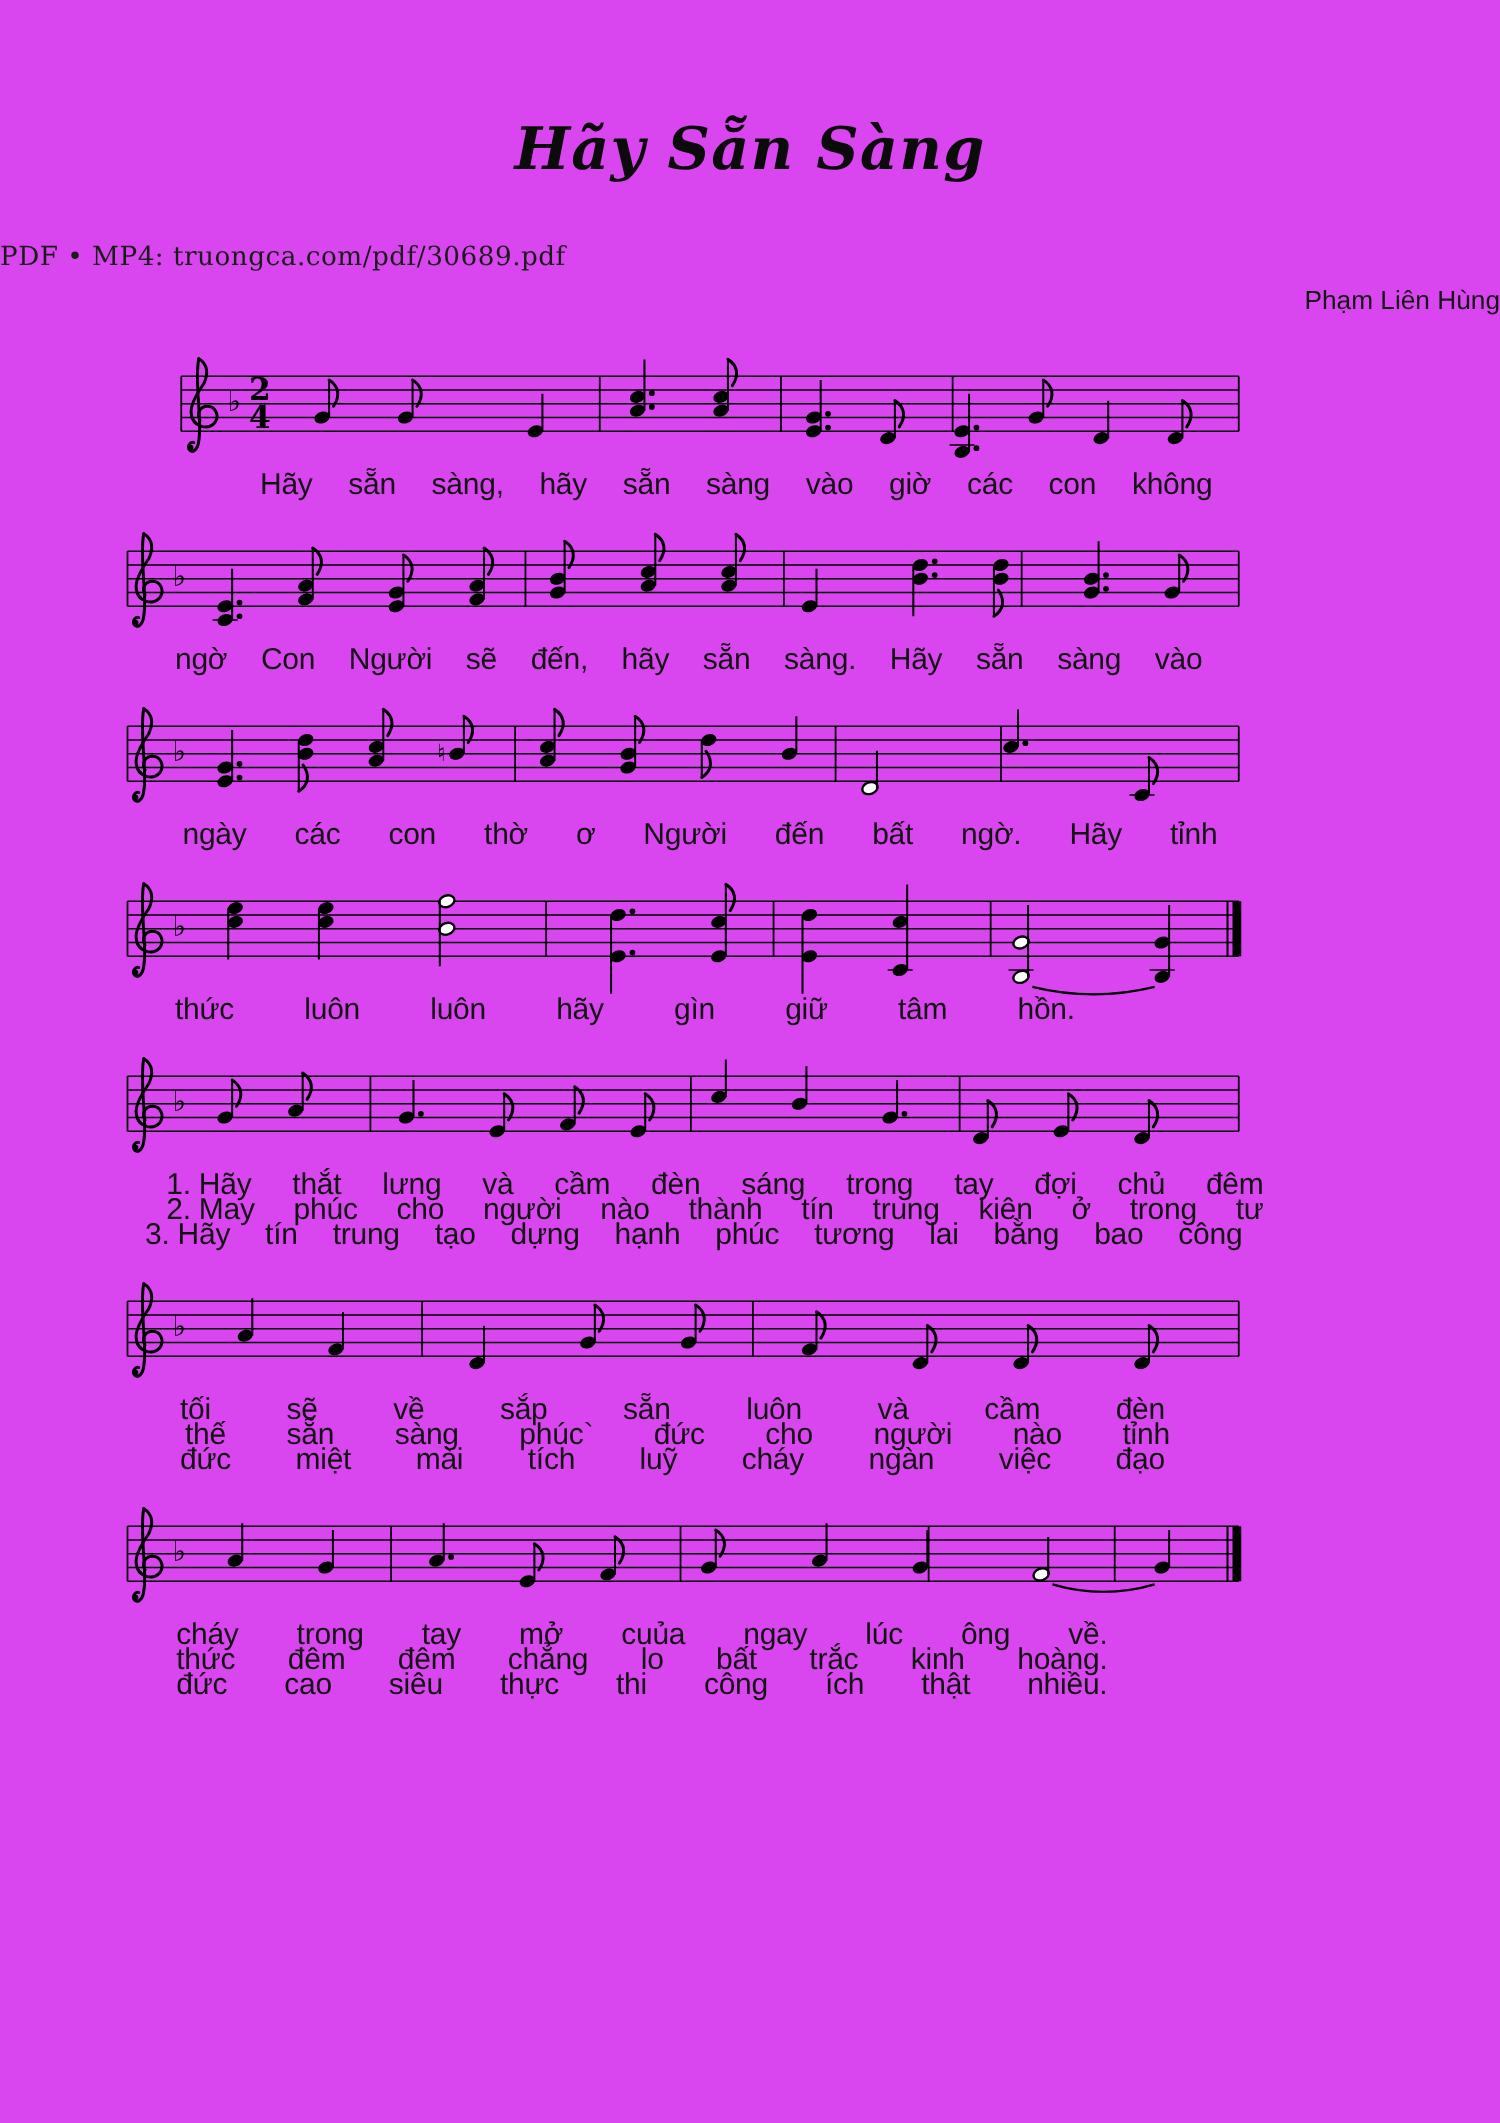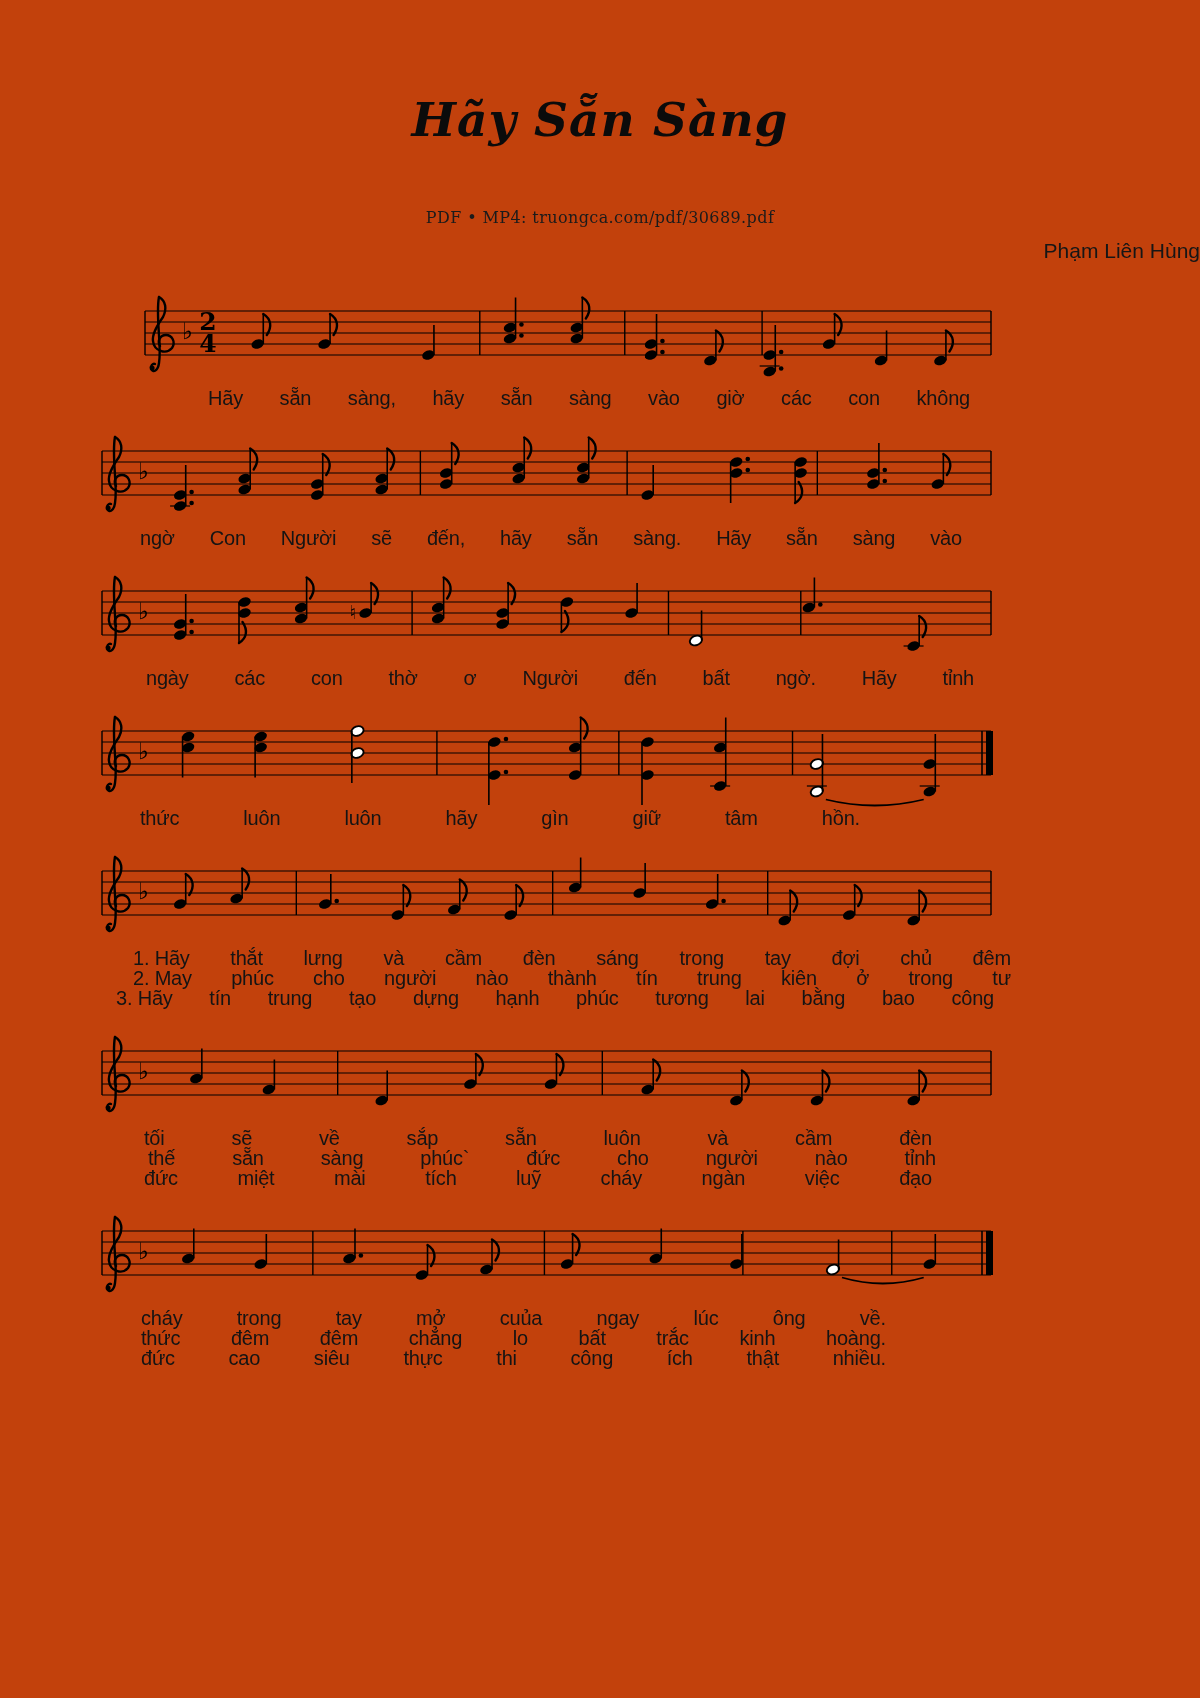--- a/index.html
+++ b/index.html
@@ -1,27 +1,27 @@
 <!DOCTYPE html>
 <html><head>
 <meta charset="utf-8">
 <style>
   html,body{margin:0;padding:0;background:#fff;}
-  .page{position:relative;width:1200px;height:1698px;background:#c2410c;color:#111;
+  .page{position:relative;width:1200px;height:1698px;background:#d946ef;color:#111;
         font-family:"Liberation Sans",sans-serif;overflow:hidden;}
   .title{font-family:"DejaVu Serif",serif;font-style:italic;font-weight:bold;
          font-size:47px;letter-spacing:1px;text-align:center;margin:92px 0 0 0;color:#0b0b0b;}
-  .subtitle{font-family:"DejaVu Serif",serif;font-size:16px;letter-spacing:.4px;
-            text-align:center;margin-top:61px;color:#1b1b1b;}
+  .subtitle{font-family:"DejaVu Serif",serif;font-size:21px;letter-spacing:.4px;
+            text-align:left;margin-top:46px;color:#1b1b1b;}
   .composer{font-size:21px;text-align:right;margin-top:12px;color:#161616;}
   #score{margin:18px 0 0 100px;width:910px;}
   .system{margin-bottom:6px;}
   .system svg{display:block;}
   .lyric-row{display:flex;justify-content:space-between;margin-top:-14px;line-height:34px;
-             font-size:20px;letter-spacing:-0.2px;white-space:nowrap;color:#141414;}
+             font-size:24px;letter-spacing:-0.2px;white-space:nowrap;color:#141414;}
   .lyric-row span{flex:0 0 auto;}
 </style>
 </head>
 <body>
 
 <div class="page">
   <h1 class="title">Hãy Sẵn Sàng</h1>
   <div class="subtitle">PDF • MP4: truongca.com/pdf/30689.pdf</div>
   <div class="composer">Phạm Liên Hùng</div>
   <div id="score">

